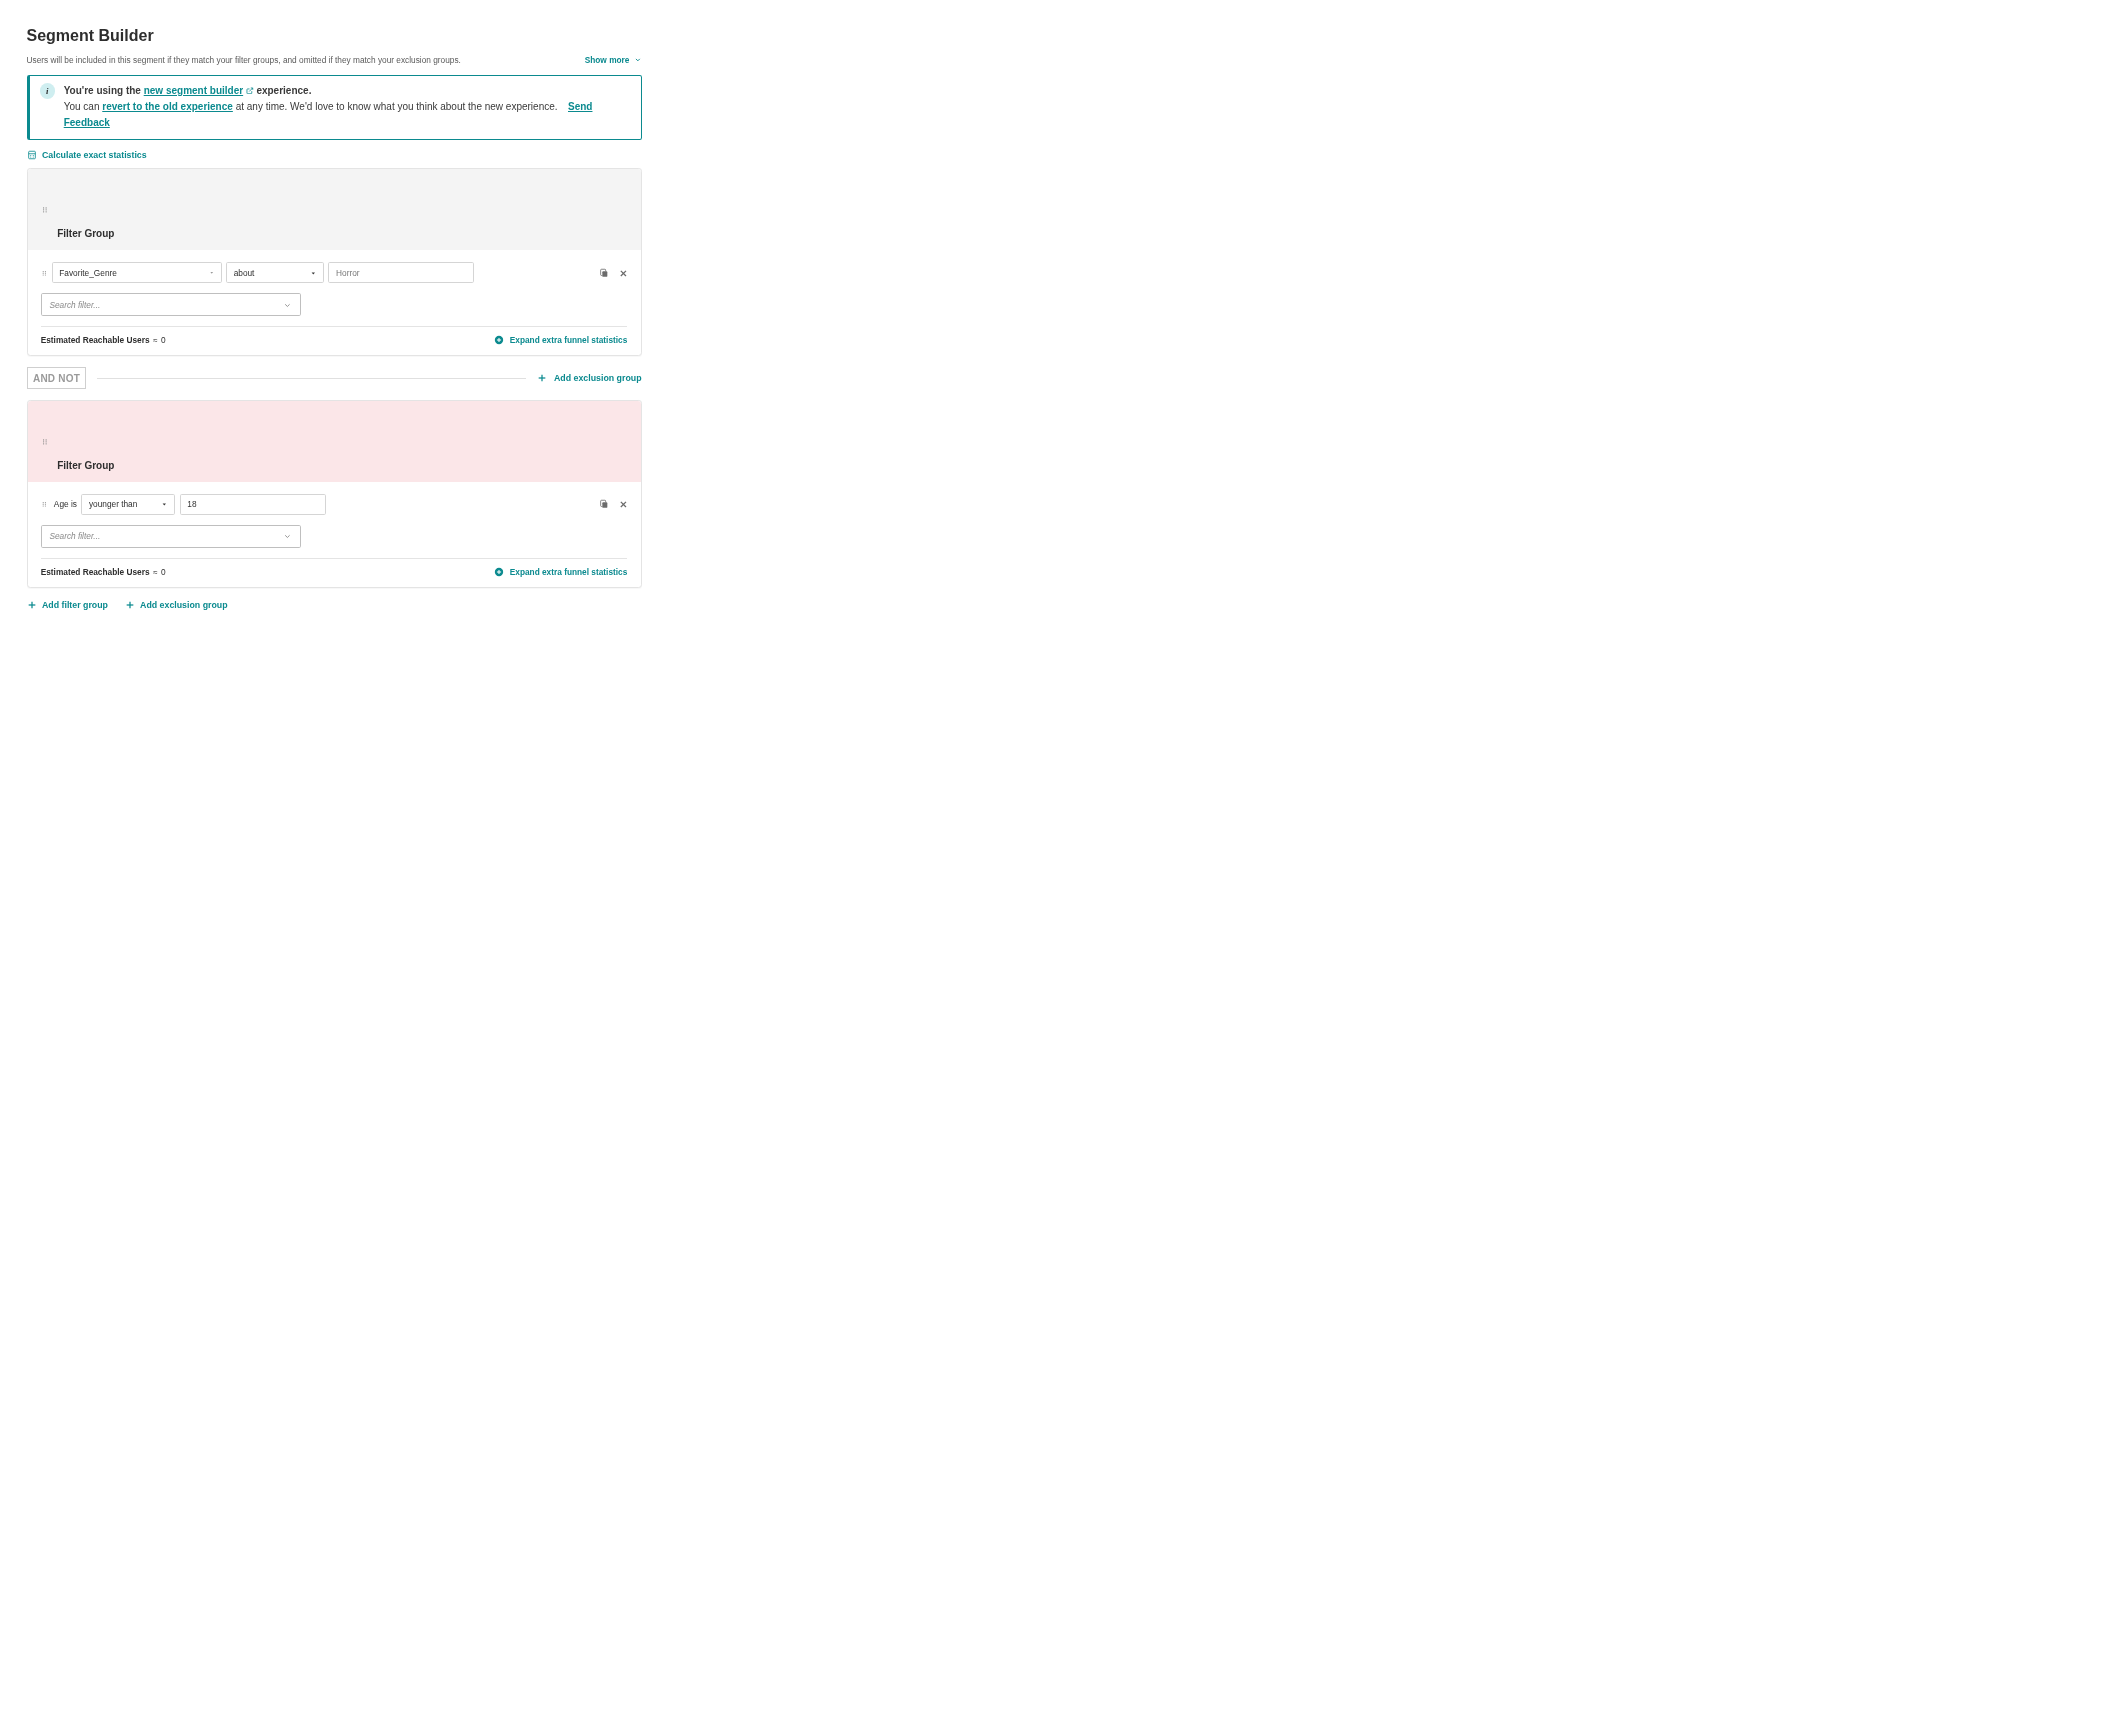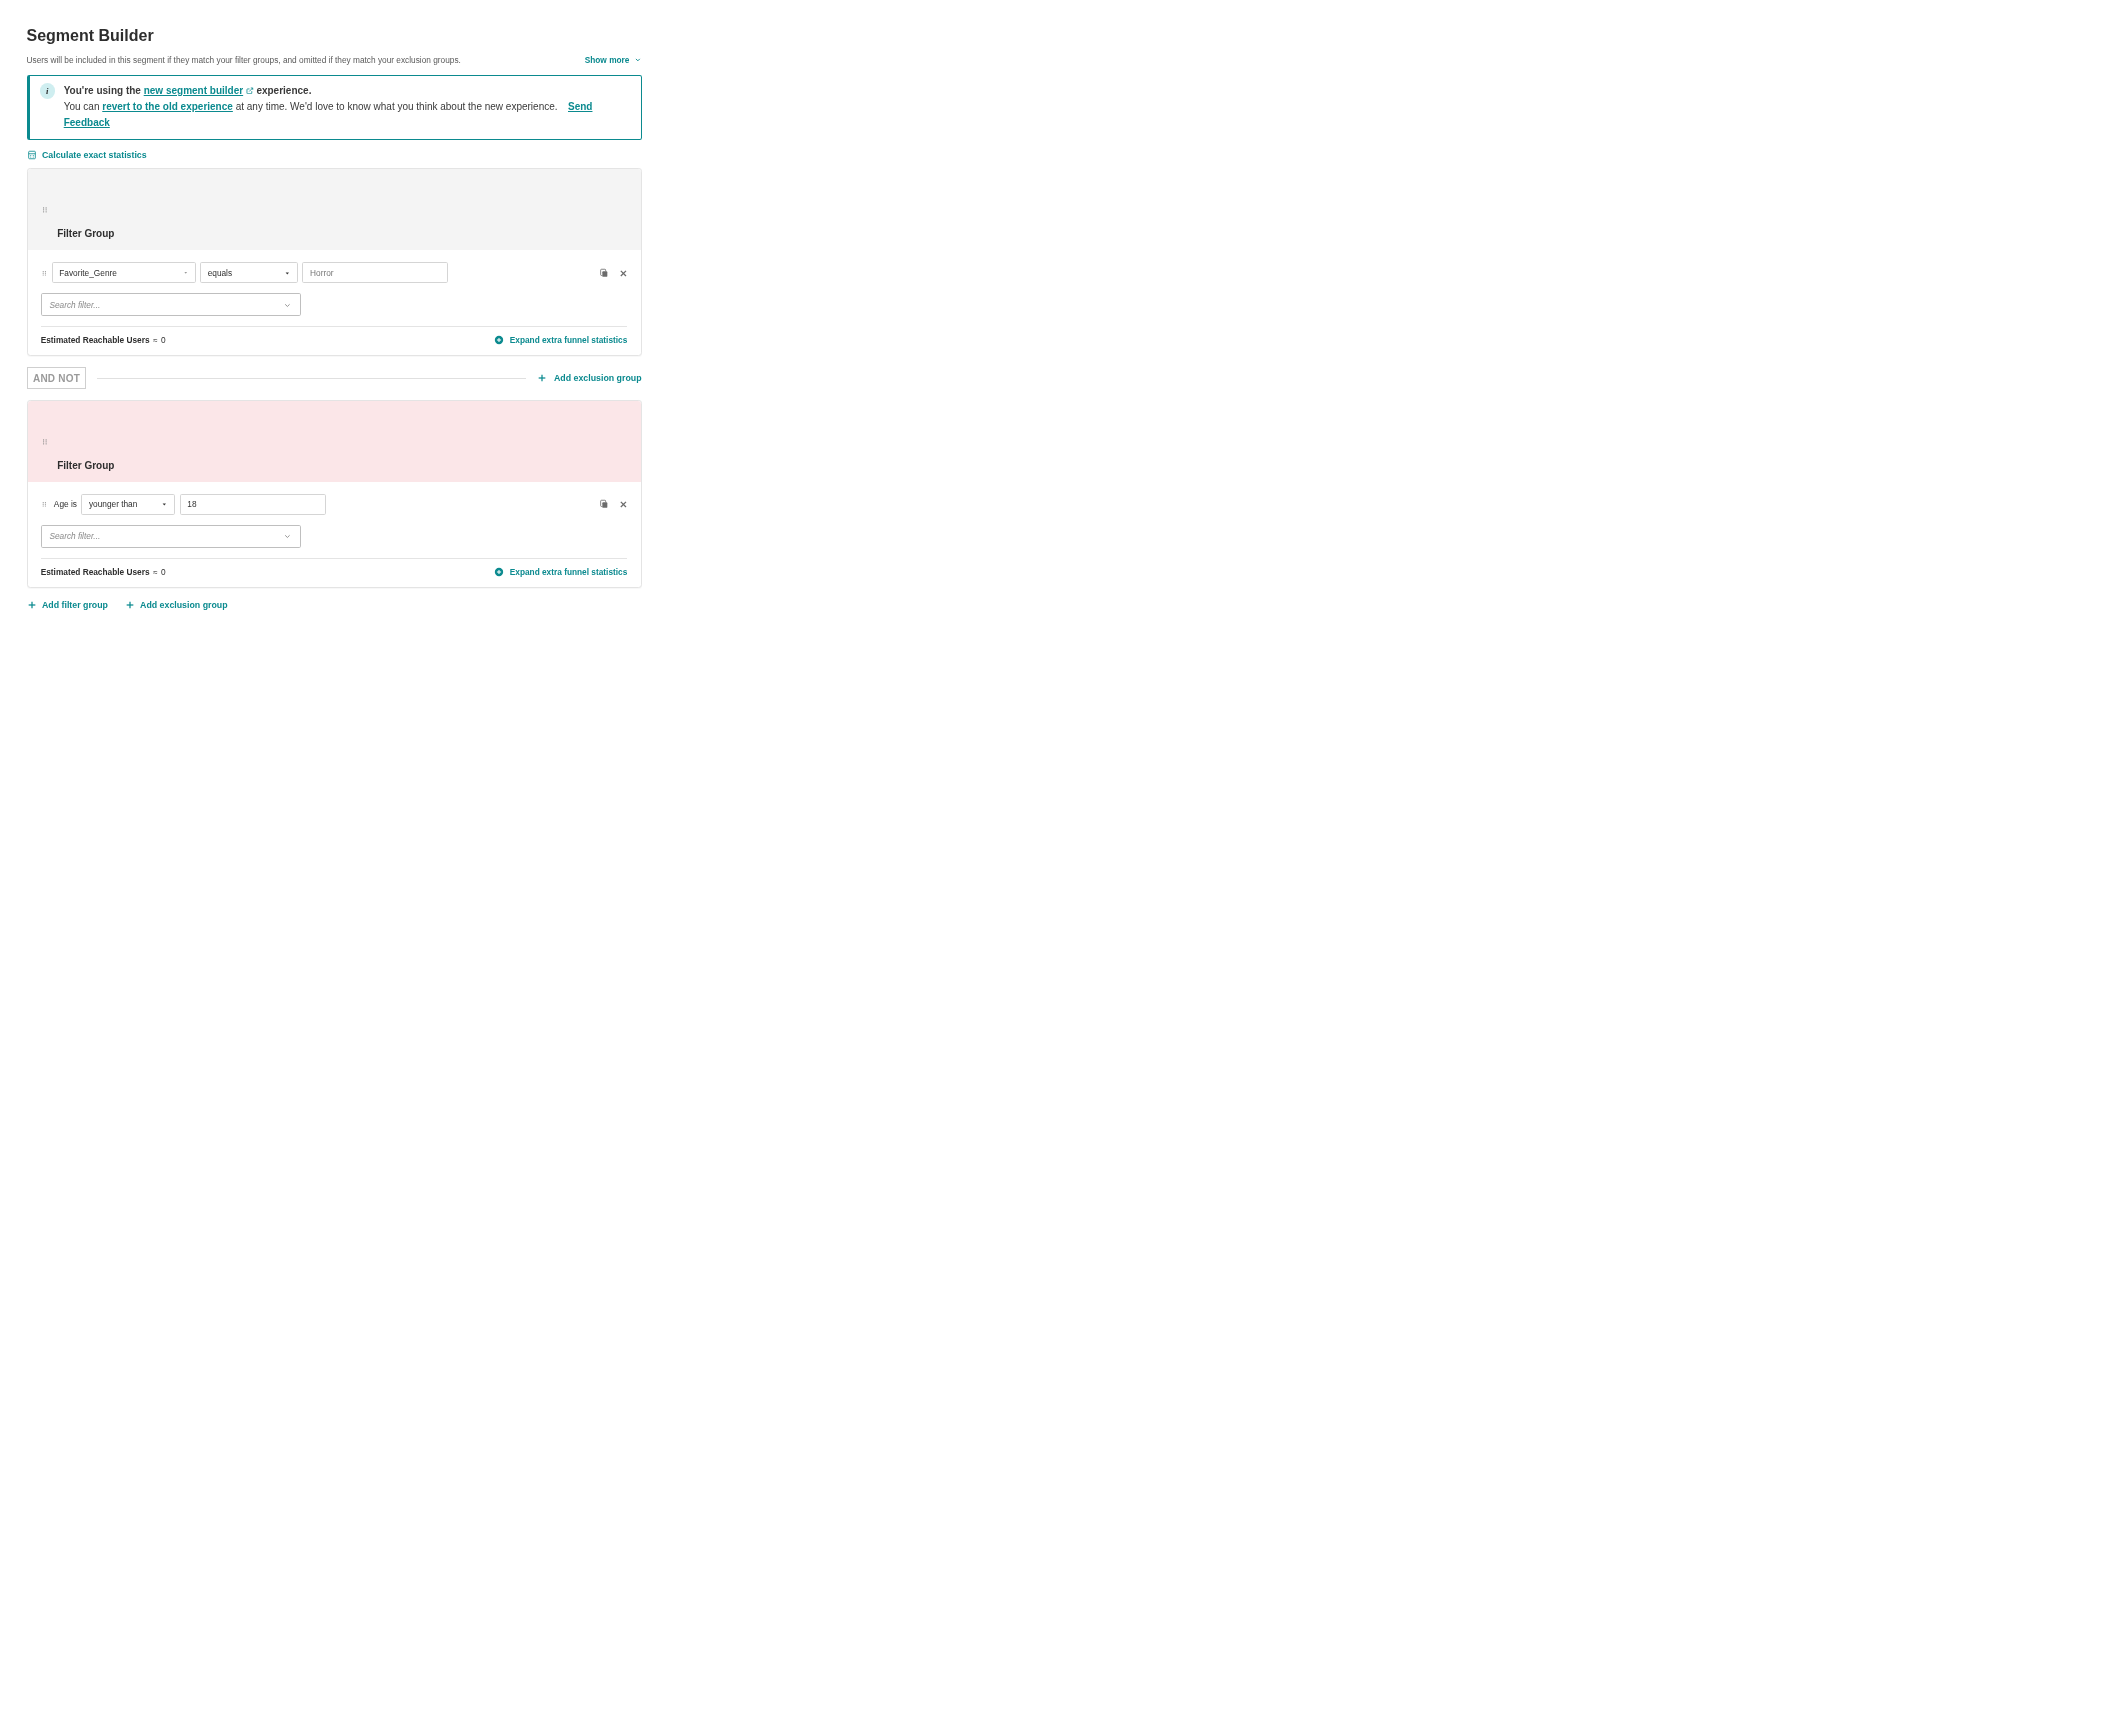--- a/index.html
+++ b/index.html
@@ -134,21 +134,21 @@
   padding: 4.4px 6.6px;
   font-size: 8.3px;
   height: 21px;
   display: inline-flex;
   align-items: center;
   justify-content: space-between;
   cursor: pointer;
 }
 .text-input { cursor: text; color: #777; }
 .select-box .caret { color: #555; margin-left: 5.5px; }
-.attr-select { width: 144px; }
+.attr-select { width: 170px; }
 .op-select { width: 98px; }
 .val-input { width: 146px; text-align: right; }
 .age-label { font-size: 8.3px; font-weight: 500; margin-left: 2.2px; }
 .age-op { width: 94px; }
 .age-val { width: 146px; color: #333; }
 .row-actions {
   display: inline-flex;
   gap: 10px;
   align-items: center;
 }
@@ -307,21 +307,21 @@
       </span>
       <div class="select-box attr-select">
         <span>Favorite_Genre</span>
         <span class="caret">
           <svg width="5.5" height="5.5" viewBox="0 0 24 24" fill="#9a9a9a">
               <polygon points="6,9 18,9 12,16"></polygon>
             </svg>
         </span>
       </div>
       <div class="select-box op-select">
-        <span>equals</span>
+        <span>about</span>
         <span class="caret">
           <svg width="6.6" height="6.6" viewBox="0 0 24 24" fill="#333">
               <polygon points="6,9 18,9 12,16"></polygon>
             </svg>
         </span>
       </div>
       <div class="text-input val-input">
         <span>Horror</span>
       </div>
       <div class="spacer"></div>

